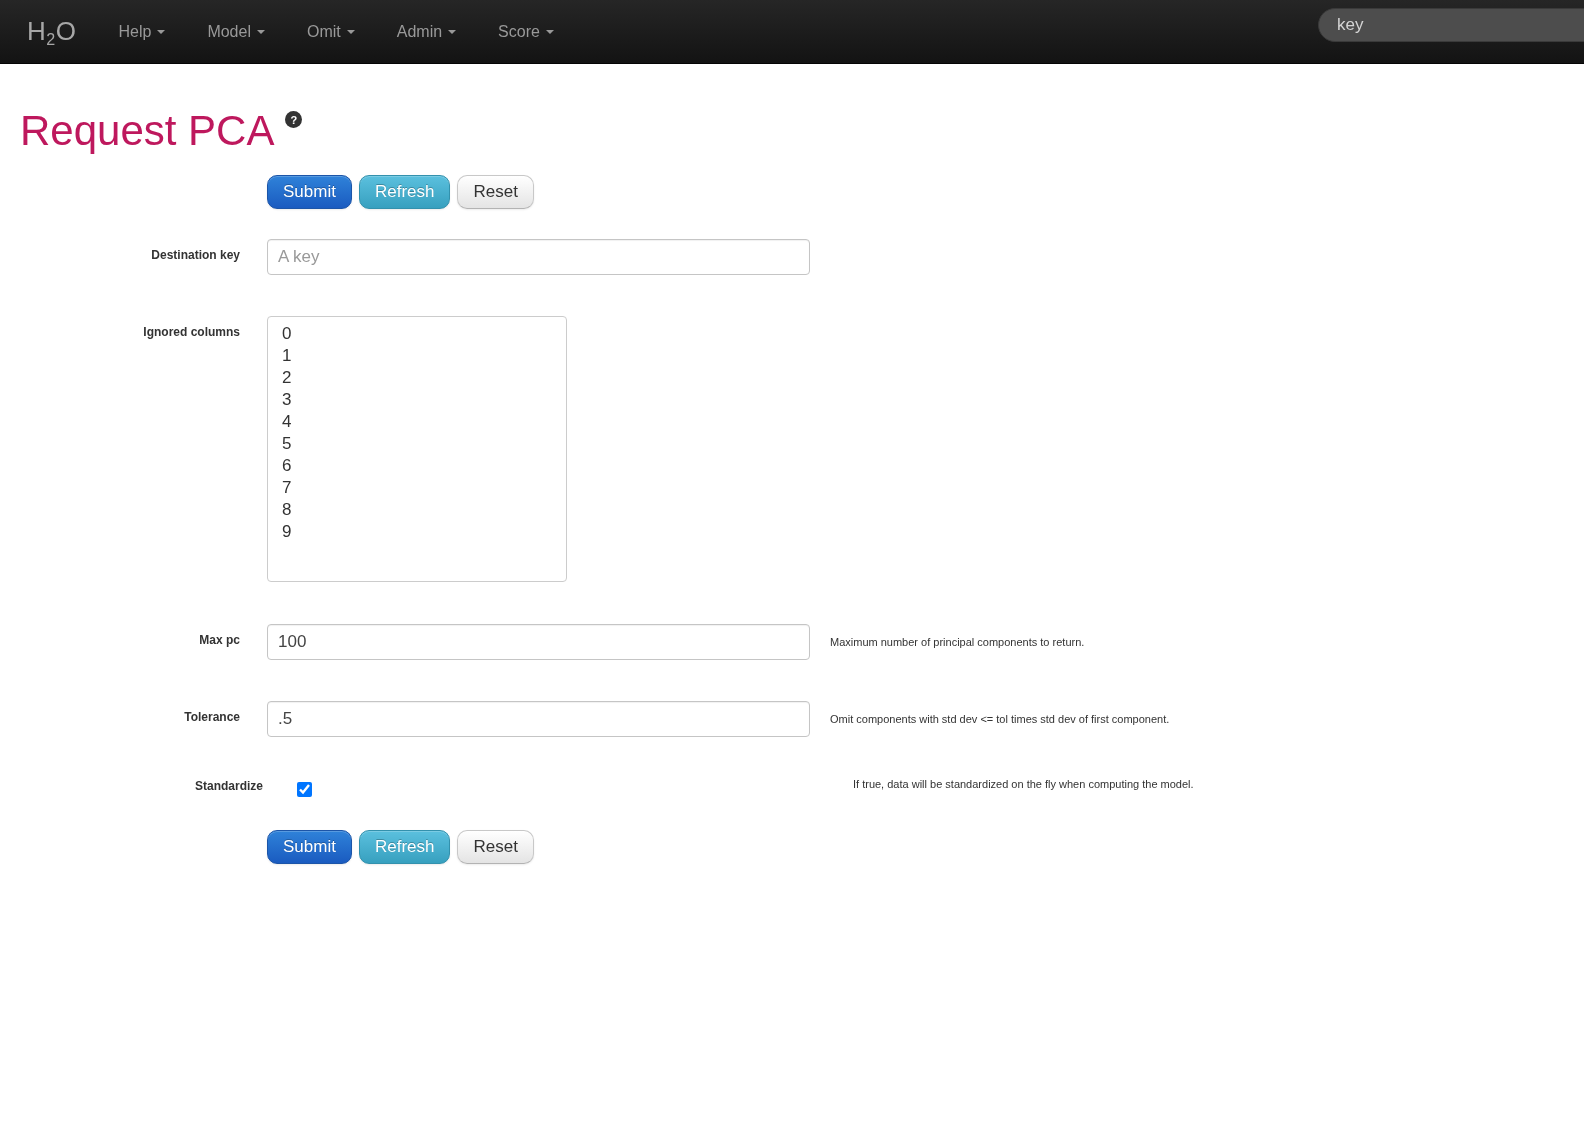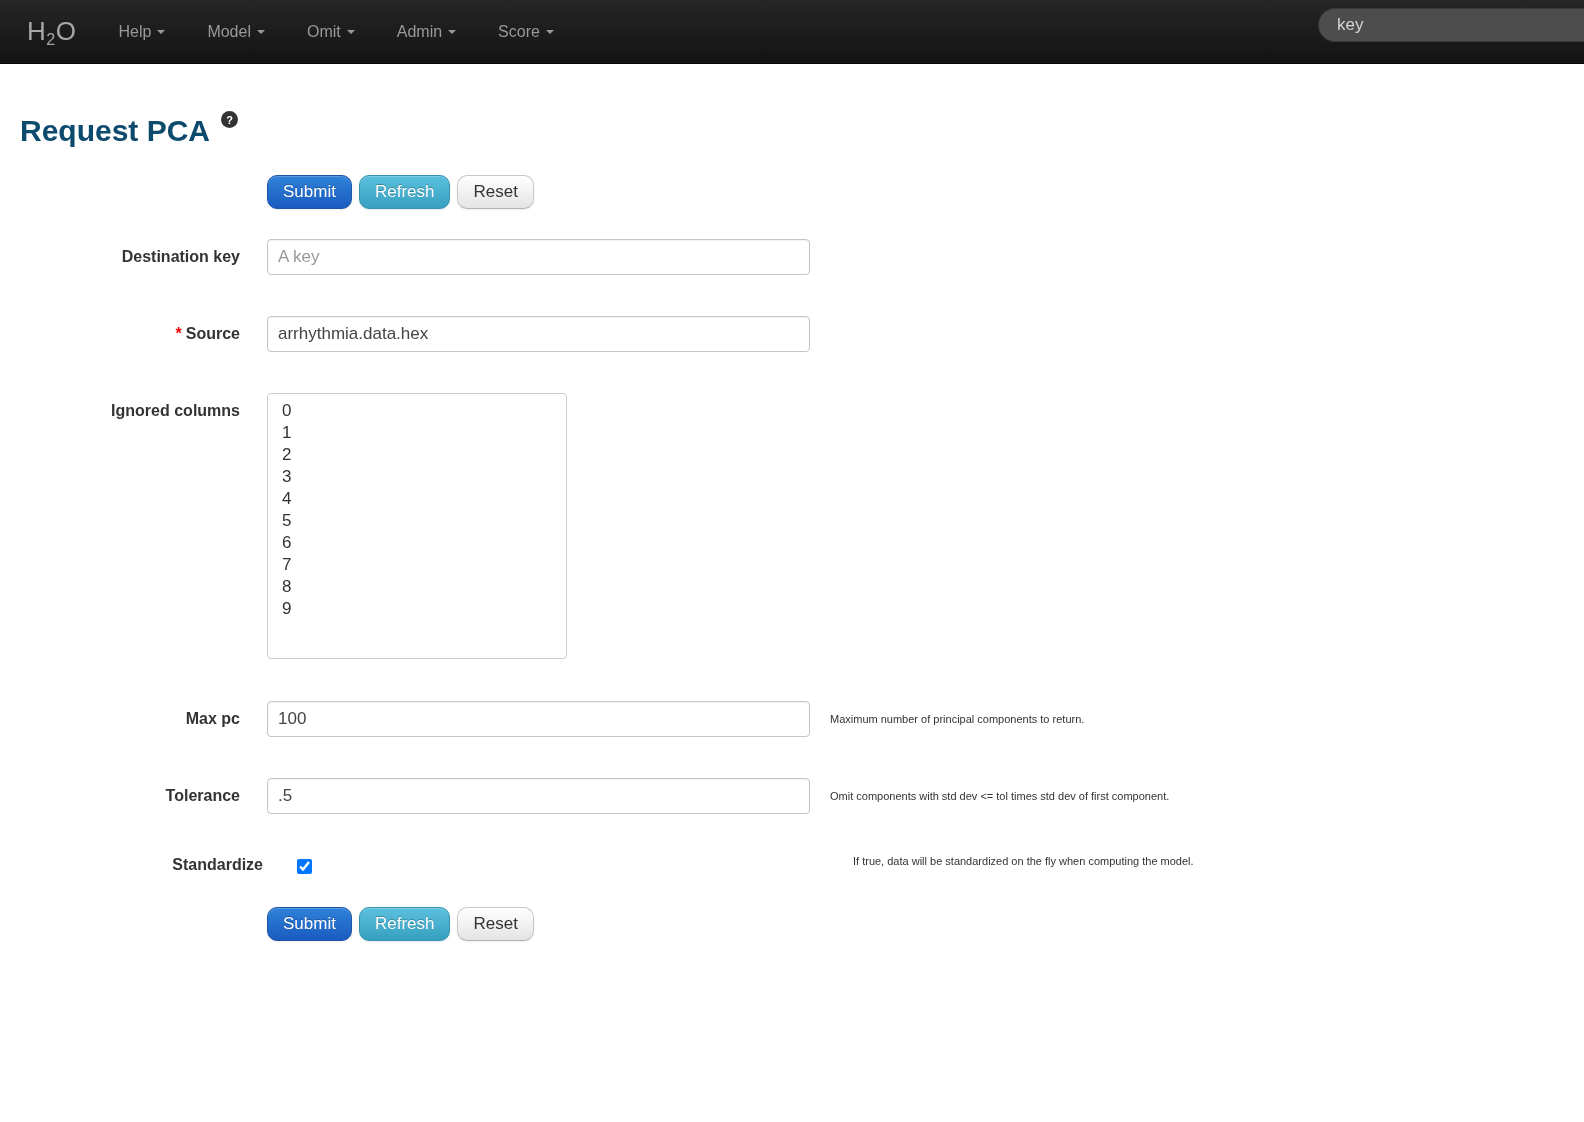--- a/index.html
+++ b/index.html
@@ -63,23 +63,23 @@
     padding: 0 18px;
     outline: none;
   }
   .navbar-search::placeholder { color: #cccccc; }
 
   
   .content { padding-top: 49px; }
 
   .page-header { display: flex; align-items: flex-start; margin-left: 20px; }
   .page-title {
-    font-size: 30px;
-    font-weight: bold;
-    color: #0c4a6e;
+    font-size: 42px;
+    font-weight: normal;
+    color: #be185d;
     line-height: 36px;
   }
   .help-badge {
     display: inline-flex;
     align-items: center;
     justify-content: center;
     width: 17px; height: 17px;
     border-radius: 50%;
     background: #333333;
     color: #ffffff;
@@ -89,21 +89,21 @@
     margin-top: -2px;
     cursor: pointer;
     text-decoration: none;
   }
 
   
   .form-row { display: flex; align-items: flex-start; }
   .label-col {
     width: 240px;
     text-align: right;
-    font-size: 16px;
+    font-size: 12px;
     font-weight: bold;
     color: #333333;
     padding-top: 9px;
     flex: 0 0 240px;
   }
   .label-col.cb { padding-top: 1px; }
   .control-col { margin-left: 27px; display: flex; align-items: center; }
   .control-main { width: 543px; flex: 0 0 543px; }
   .req { color: #ee0000; font-weight: bold; margin-right: 4px; }
 
@@ -225,26 +225,20 @@
     <button class="btn btn-default">Reset</button>
   </div>
 
   <div class="form-row mb-41">
     <div class="label-col">Destination key</div>
     <div class="control-col">
       <input class="txt-input" type="text" placeholder="A key" style="">
     </div>
   </div>
 
-  <div class="form-row mb-41">
-    <div class="label-col"><span class="req">*</span><span>Source</span></div>
-    <div class="control-col">
-      <input class="txt-input" type="text" value="arrhythmia.data.hex" style="">
-    </div>
-  </div>
 
   <div class="form-row mb-42">
     <div class="label-col">Ignored columns</div>
     <div class="control-col">
       <select class="listbox" multiple="" size="10">
           <option>0</option>
           <option>1</option>
           <option>2</option>
           <option>3</option>
           <option>4</option>

